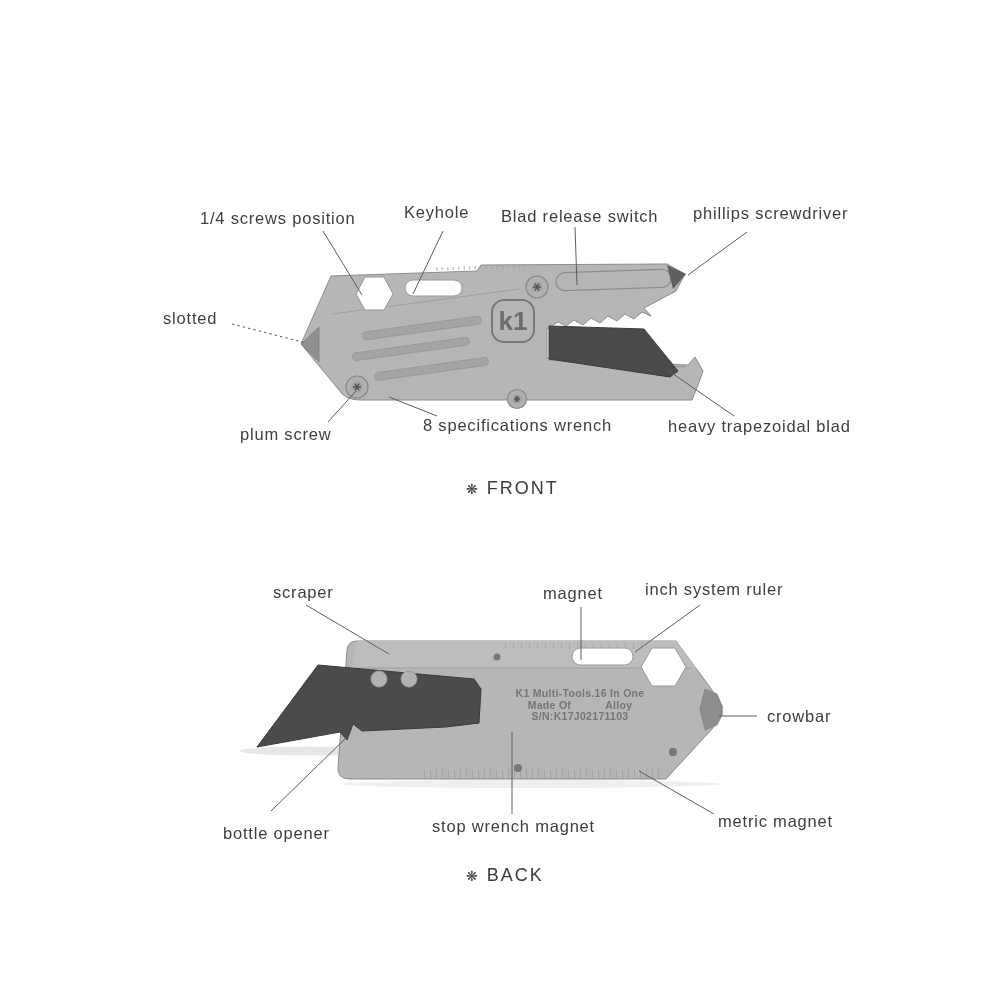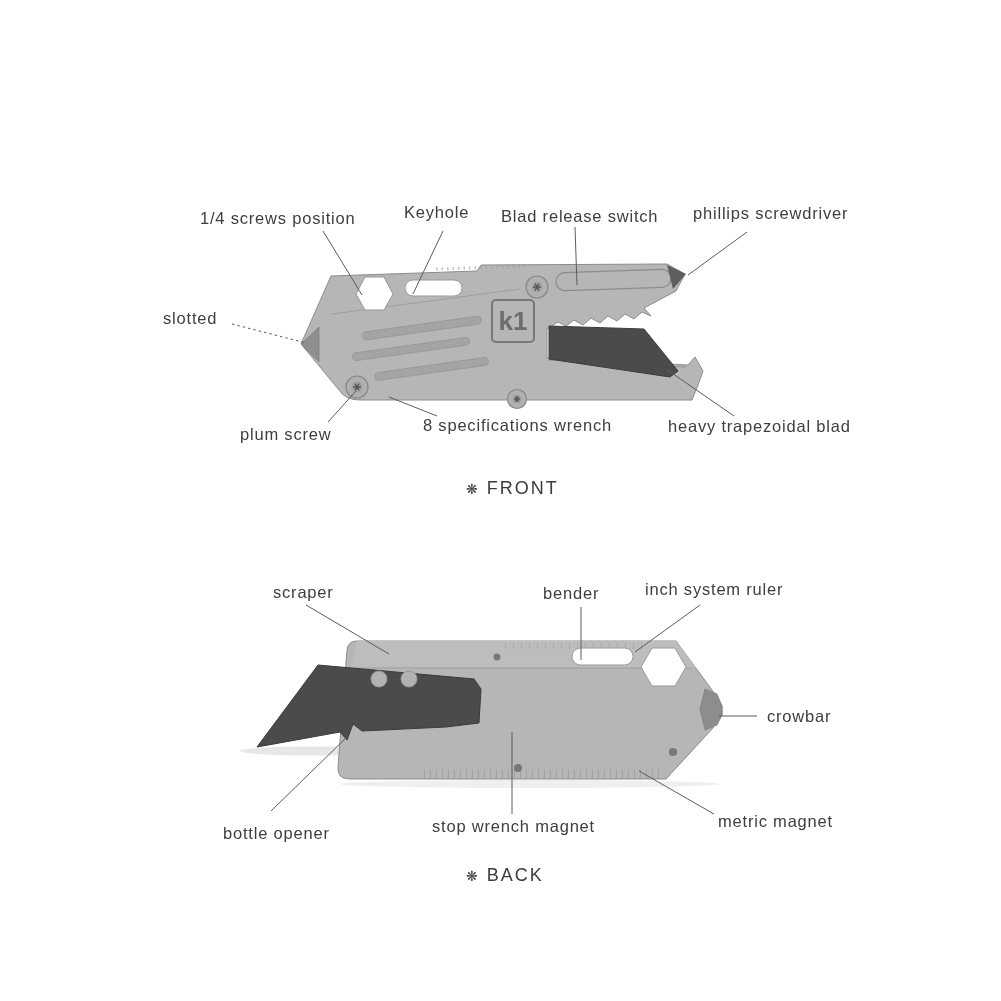--- a/index.html
+++ b/index.html
@@ -13,21 +13,21 @@
     position:absolute;font-size:16.5px;letter-spacing:0.8px;color:#3e3e3e;
     white-space:nowrap;line-height:1.1;
   }
   .caption{
     position:absolute;display:flex;align-items:center;gap:9px;
     font-size:18px;letter-spacing:2px;color:#3c3c3c;white-space:nowrap;
   }
   .caption .sym{font-size:14px;letter-spacing:0;}
   .logo{
     position:absolute;left:491px;top:271px;width:40px;height:40px;
-    border:2.5px solid #787878;border-radius:5px;
+    border:2.5px solid #787878;border-radius:13px;
     display:flex;align-items:center;justify-content:center;
     font-size:26px;font-weight:bold;color:#6d6d6d;
   }
   .engraving{
     position:absolute;left:498px;top:660px;width:164px;text-align:center;
     font-size:10.5px;font-weight:bold;color:#757575;letter-spacing:0.3px;line-height:11.5px;
   }
   .engraving .row2{display:flex;justify-content:center;gap:34px;}
 </style>
 </head>
@@ -159,26 +159,34 @@
   <div class="lbl" style="left:668px;top:389px">heavy trapezoidal blad</div>
 
   <div class="logo">k1</div>
 
   <div class="caption" style="left:466px;top:450px">
     <span class="sym">❋</span>
     <span>FRONT</span>
   </div>
 
   <div class="lbl" style="left:273px;top:555px">scraper</div>
-  <div class="lbl" style="left:543px;top:556px">bender</div>
+  <div class="lbl" style="left:543px;top:556px">magnet</div>
   <div class="lbl" style="left:645px;top:552px">inch system ruler</div>
   <div class="lbl" style="left:767px;top:679px">crowbar</div>
   <div class="lbl" style="left:223px;top:796px">bottle opener</div>
   <div class="lbl" style="left:432px;top:789px">stop wrench magnet</div>
   <div class="lbl" style="left:718px;top:784px">metric magnet</div>
 
+  <div class="engraving">
+    <div>K1 Multi-Tools.16 In One</div>
+    <div class="row2">
+      <span>Made Of</span>
+      <span>Alloy</span>
+    </div>
+    <div>S/N:K17J02171103</div>
+  </div>
 
   <div class="caption" style="left:466px;top:837px">
     <span class="sym">❋</span>
     <span>BACK</span>
   </div>
 
 </div>
 
 </body></html>

